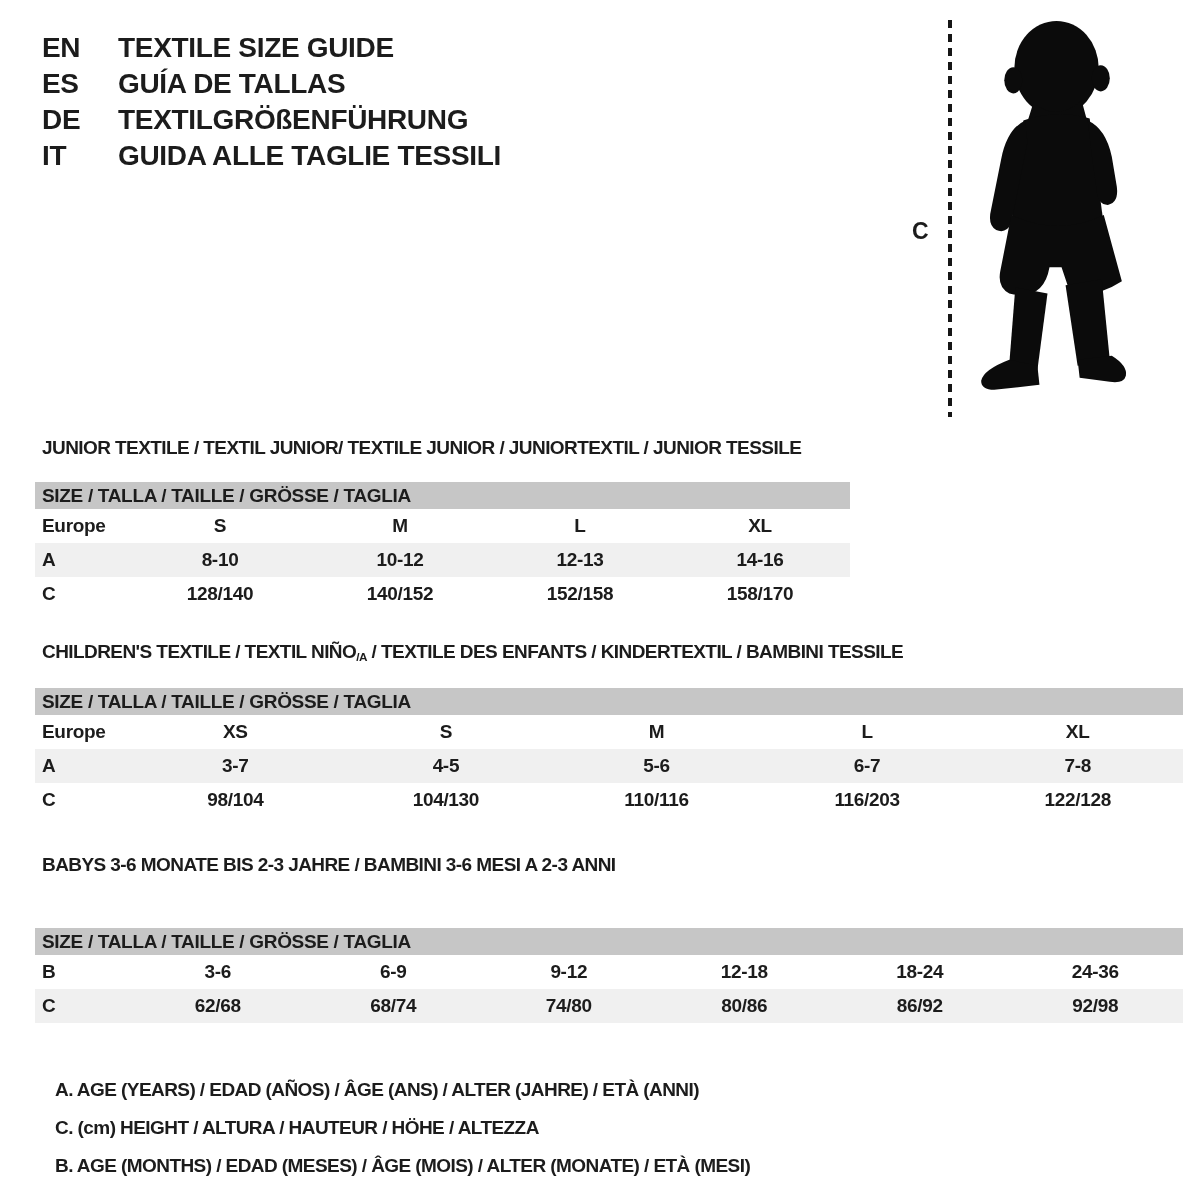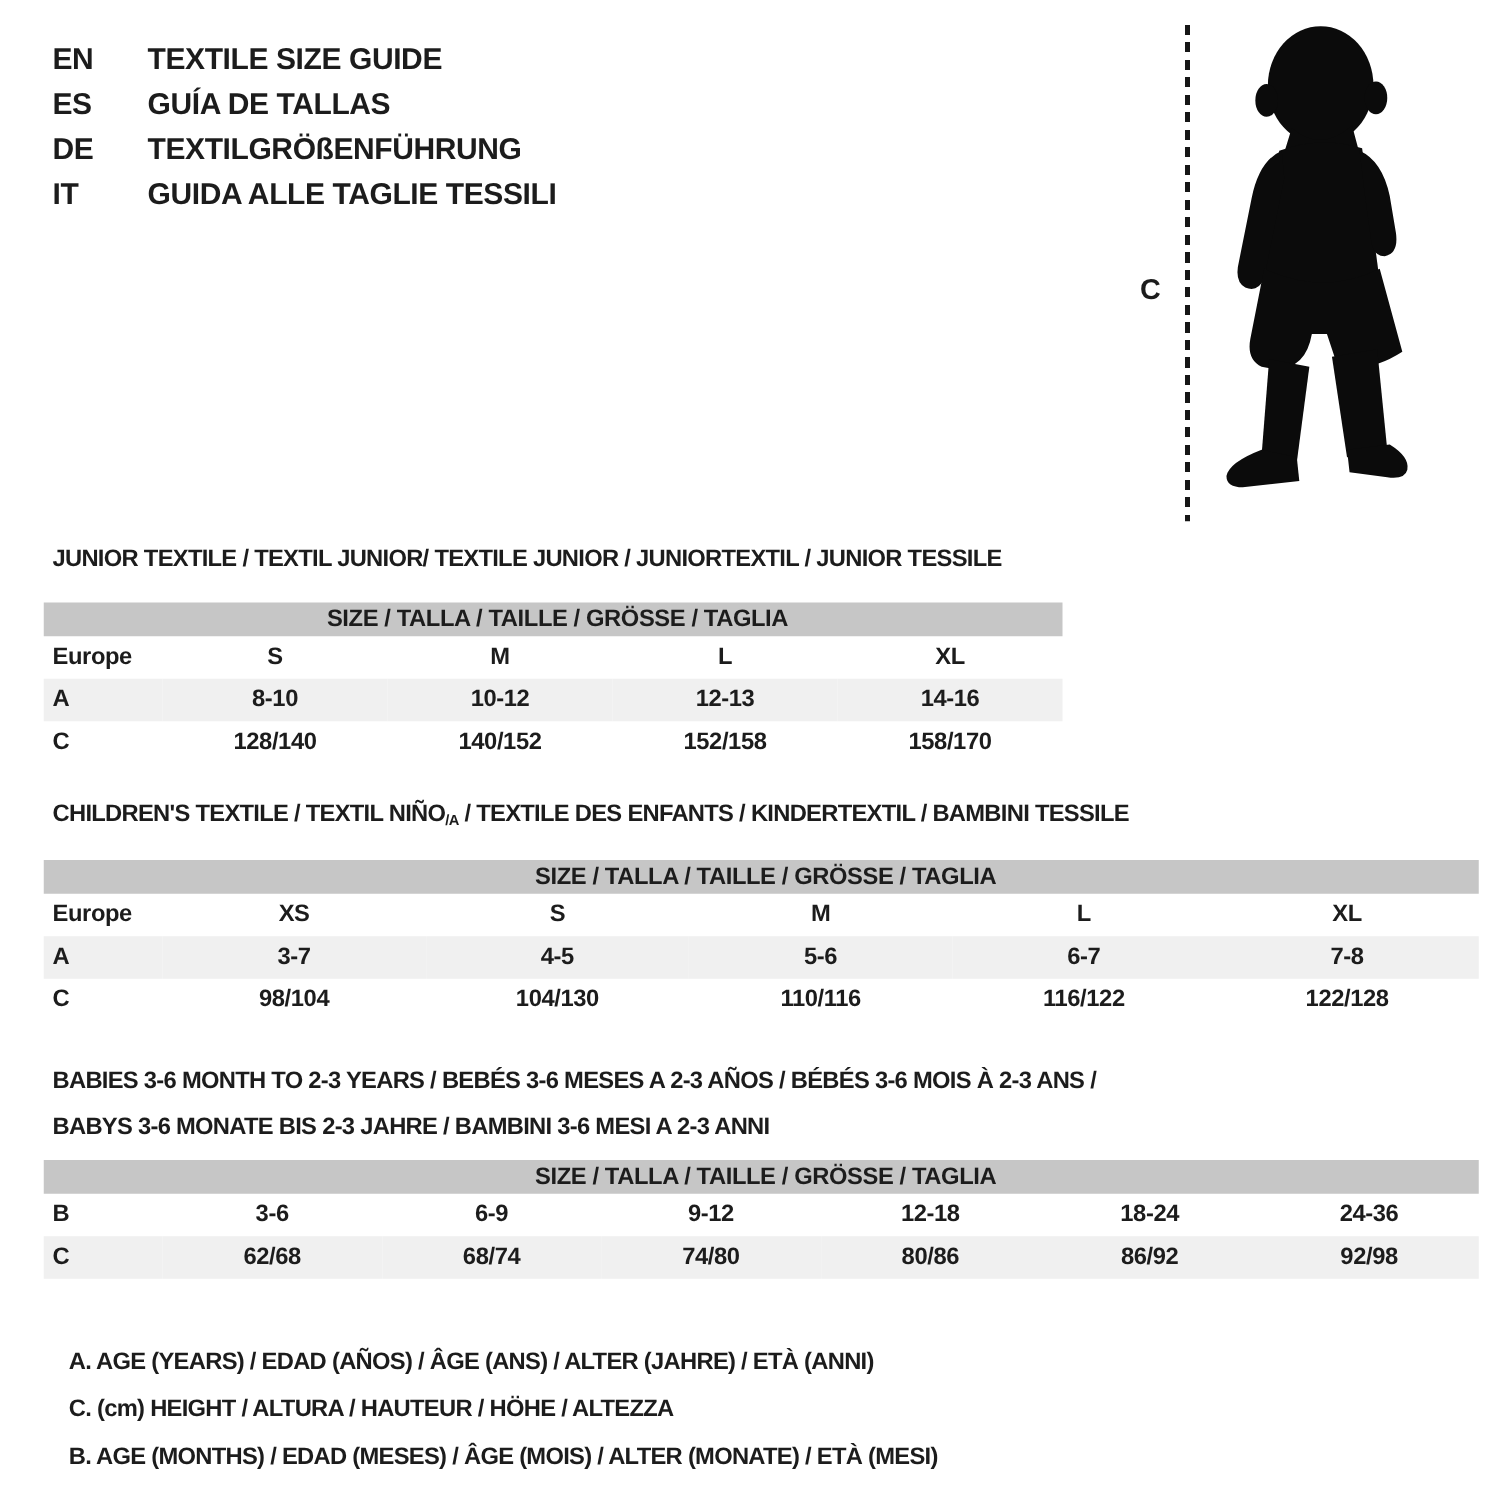--- a/index.html
+++ b/index.html
@@ -16,21 +16,21 @@
     color: var(--text);
     font-family: "Liberation Sans", "DejaVu Sans", sans-serif;
     font-weight: bold;
     letter-spacing: -0.02em;
     overflow: hidden;
   }
 
   
   .lang-block { position: absolute; left: 42px; top: 30px; }
   .lang-row { display: grid; grid-template-columns: 76px auto; height: 36px; align-items: center; }
-  .lang-row .code, .lang-row .title { font-size: 24px; white-space: nowrap; }
+  .lang-row .code, .lang-row .title { font-size: 28px; white-space: nowrap; }
 
   
   .measure-line {
     position: absolute; left: 948px; top: 20px; width: 4px; height: 397px;
     background: repeating-linear-gradient(to bottom, #161616 0px, #161616 8px, transparent 8px, transparent 14px);
   }
   .measure-label { position: absolute; left: 912px; top: 218px; font-size: 23px; }
   .toddler { position: absolute; left: 962px; top: 16px; }
 
   
@@ -39,21 +39,21 @@
   .two-line { line-height: 37px; }
 
   
   table { position: absolute; left: 35px; border-collapse: collapse; table-layout: fixed; }
   table.t-junior   { top: 482px; width: 815px; }
   table.t-children { top: 688px; width: 1148px; }
   table.t-babies   { top: 928px; width: 1148px; }
   col.label-col { width: 95px; }
   th.band {
     background: var(--band); height: 27px; font-size: 19px;
-    text-align: center; padding-left: 7px; white-space: nowrap; font-weight: bold;
+    text-align: left; padding-left: 7px; white-space: nowrap; font-weight: bold;
   }
   td { height: 34px; font-size: 19px; text-align: center; vertical-align: middle; white-space: nowrap; }
   td.row-label { text-align: left; padding-left: 7px; margin-left: 34px; }
   tr.stripe td { background: var(--alt_row); }
 
   
   .legend { position: absolute; left: 42px; top: 1071px; margin-left: 13px; }
   .legend-line { font-size: 19px; line-height: 38px; white-space: nowrap; letter-spacing: -0.03em; }
 </style>
 </head>
@@ -162,28 +162,27 @@
     <td>4-5</td>
     <td>5-6</td>
     <td>6-7</td>
     <td>7-8</td>
   </tr>
   <tr>
     <td class="row-label">C</td>
     <td>98/104</td>
     <td>104/130</td>
     <td>110/116</td>
-    <td>116/122</td>
+    <td>116/203</td>
     <td>122/128</td>
   </tr>
 </tbody>
   </table>
 
 <div class="section-title two-line" style="top:846px">
-  <div>BABIES 3-6 MONTH TO 2-3 YEARS / BEBÉS 3-6 MESES A 2-3 AÑOS / BÉBÉS 3-6 MOIS À 2-3 ANS /</div>
   <div>BABYS 3-6 MONATE BIS 2-3 JAHRE / BAMBINI 3-6 MESI A 2-3 ANNI</div>
 </div>
 <table class="t-babies">
   <colgroup>
     <col class="label-col">
       <col>
       <col>
       <col>
       <col>
       <col>

